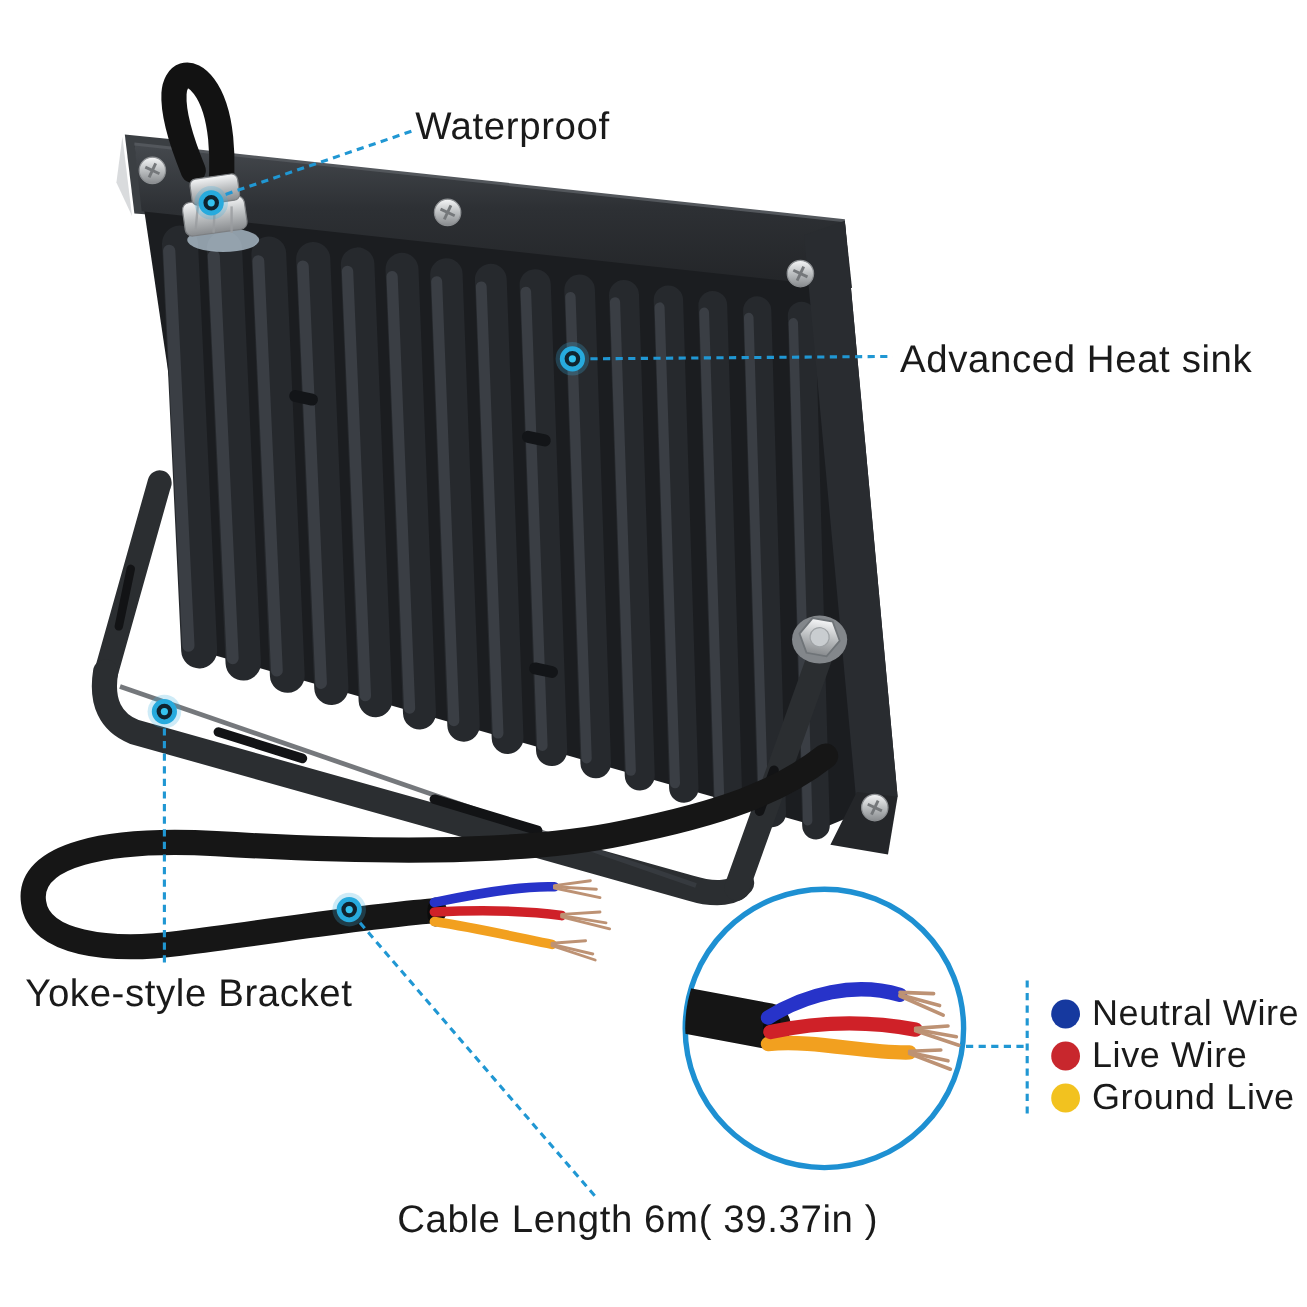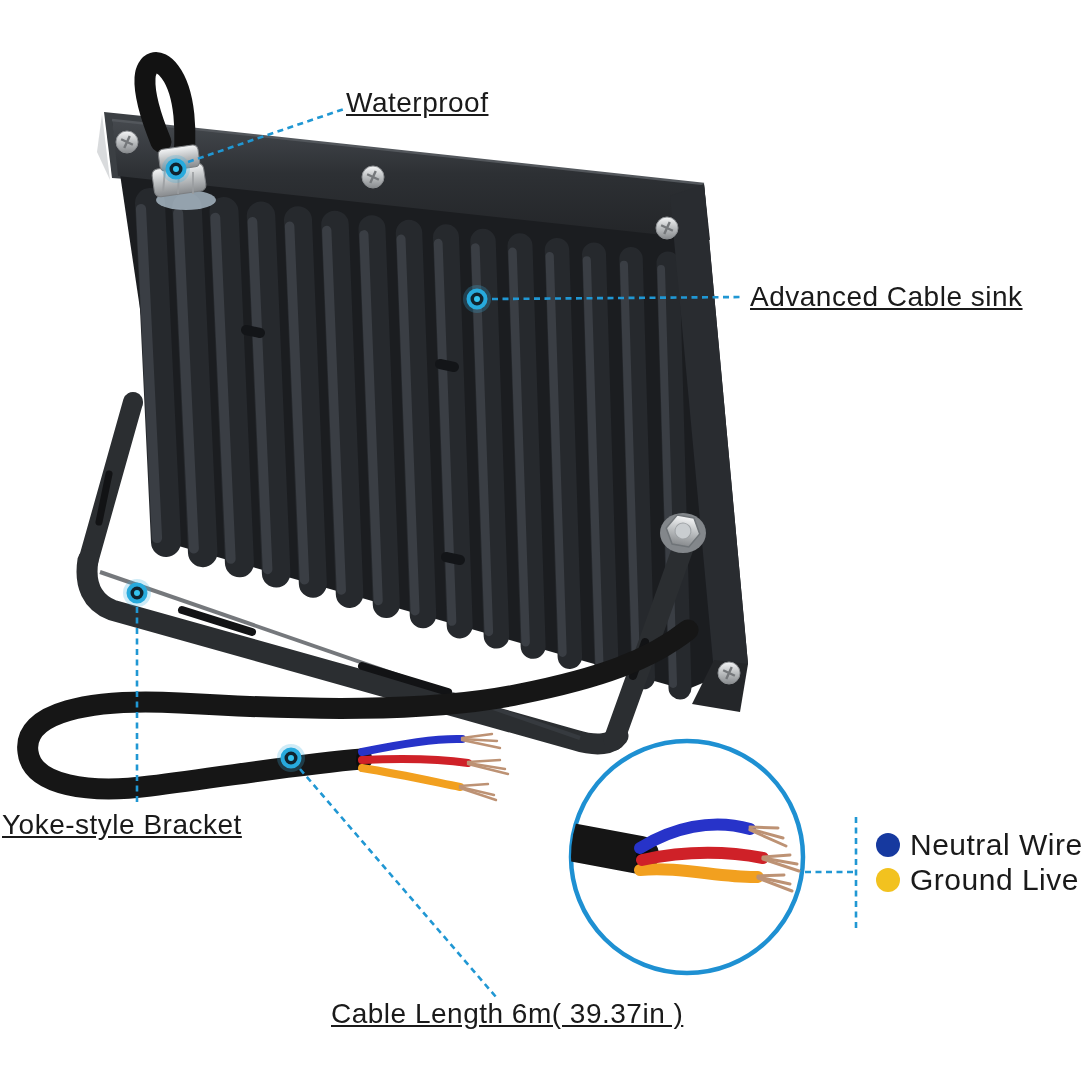--- a/index.html
+++ b/index.html
@@ -2,27 +2,26 @@
 <html><head>
 <meta charset="utf-8">
 <style>
   html,body{margin:0;padding:0;background:#ffffff;}
   #stage{
     position:relative;width:1089px;height:1089px;background:#ffffff;overflow:hidden;
     font-family:"Liberation Sans",sans-serif;
   }
   #art{position:absolute;left:0;top:0;width:1089px;height:1089px;}
   .callout{
-    position:absolute;font-size:28px;color:#1a1a1a;white-space:nowrap;
+    position:absolute;font-size:32px;color:#1a1a1a;white-space:nowrap;
     letter-spacing:0.5px;
-    text-decoration:underline;
   }
   #cl-waterproof{left:346px;top:87px;}
   #cl-heatsink{left:750px;top:281px;}
-  #cl-bracket{left:2px;top:809px;}
+  #cl-bracket{left:21px;top:809px;}
   #cl-cable{left:331px;top:998px;}
   .legend{position:absolute;left:876px;top:827px;}
   .legend-row{display:flex;align-items:center;height:35px;}
   .legend-dot{width:24px;height:24px;border-radius:50%;margin-right:10px;flex:0 0 auto;}
   .legend-label{font-size:30px;color:#1a1a1a;white-space:nowrap;letter-spacing:0.5px;}
 </style>
 </head>
 <body>
 
 <div id="stage">
@@ -210,27 +209,31 @@
       </g>
       <g>
         <circle cx="291" cy="758" r="14" fill="#3caee0" opacity="0.25"></circle>
         <circle cx="291" cy="758" r="8.5" fill="#10232e" stroke="#27aadd" stroke-width="4"></circle>
         <circle cx="291" cy="758" r="3" fill="#35c3ef"></circle>
       </g>
     </g>
   </svg>
 
   <div class="callout" id="cl-waterproof">Waterproof</div>
-  <div class="callout" id="cl-heatsink">Advanced Cable sink</div>
+  <div class="callout" id="cl-heatsink">Advanced Heat sink</div>
   <div class="callout" id="cl-bracket">Yoke-style Bracket</div>
   <div class="callout" id="cl-cable">Cable Length 6m( 39.37in )</div>
 
   <div class="legend">
     <div class="legend-row">
       <span class="legend-dot" style="background-color: rgb(22, 57, 159);"></span>
       <span class="legend-label">Neutral Wire</span>
+    </div>
+    <div class="legend-row">
+      <span class="legend-dot" style="background-color: rgb(200, 39, 45);"></span>
+      <span class="legend-label">Live Wire</span>
     </div>
     <div class="legend-row">
       <span class="legend-dot" style="background-color: rgb(242, 194, 31);"></span>
       <span class="legend-label">Ground Live</span>
     </div>
   </div>
 </div>
 
 </body></html>

